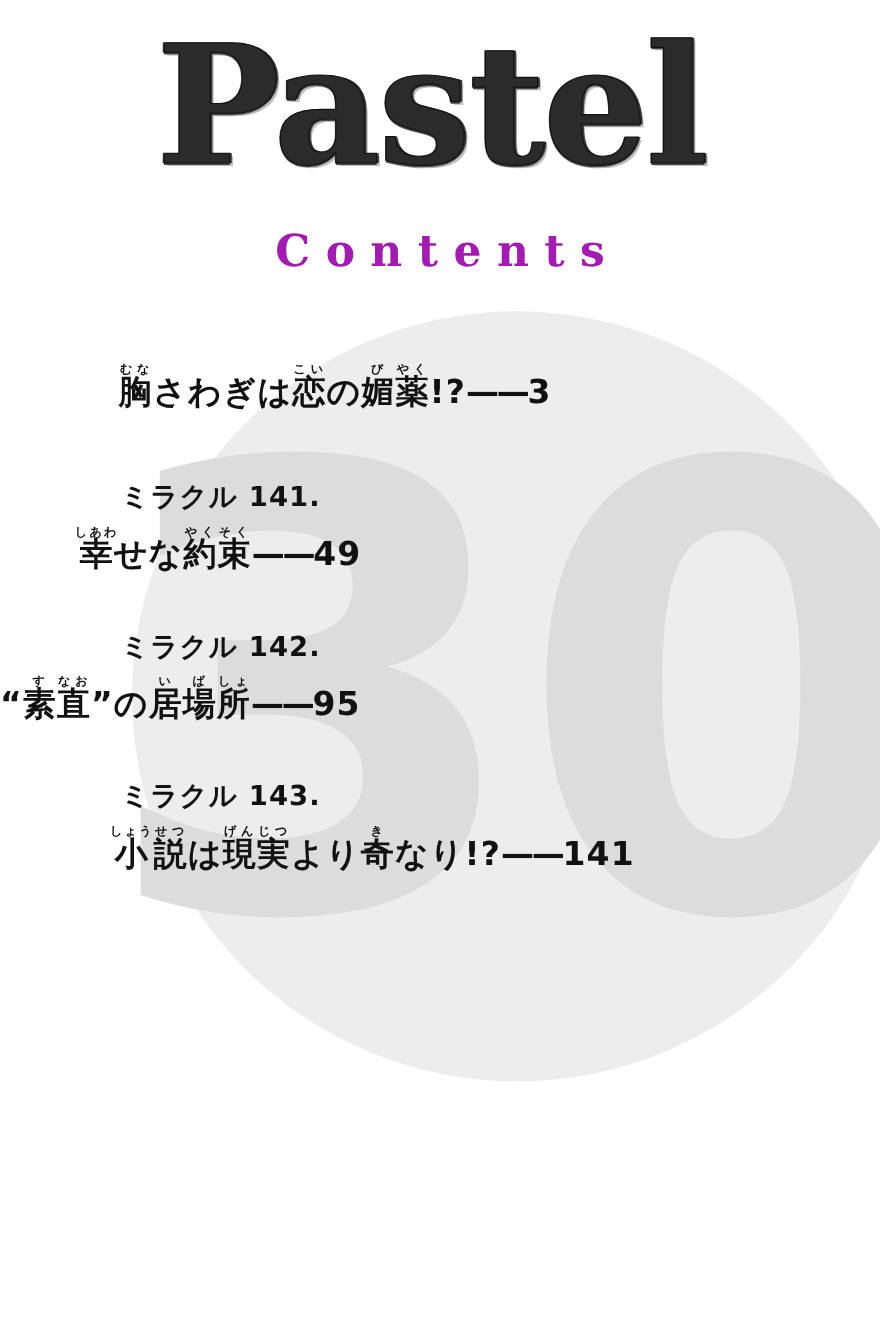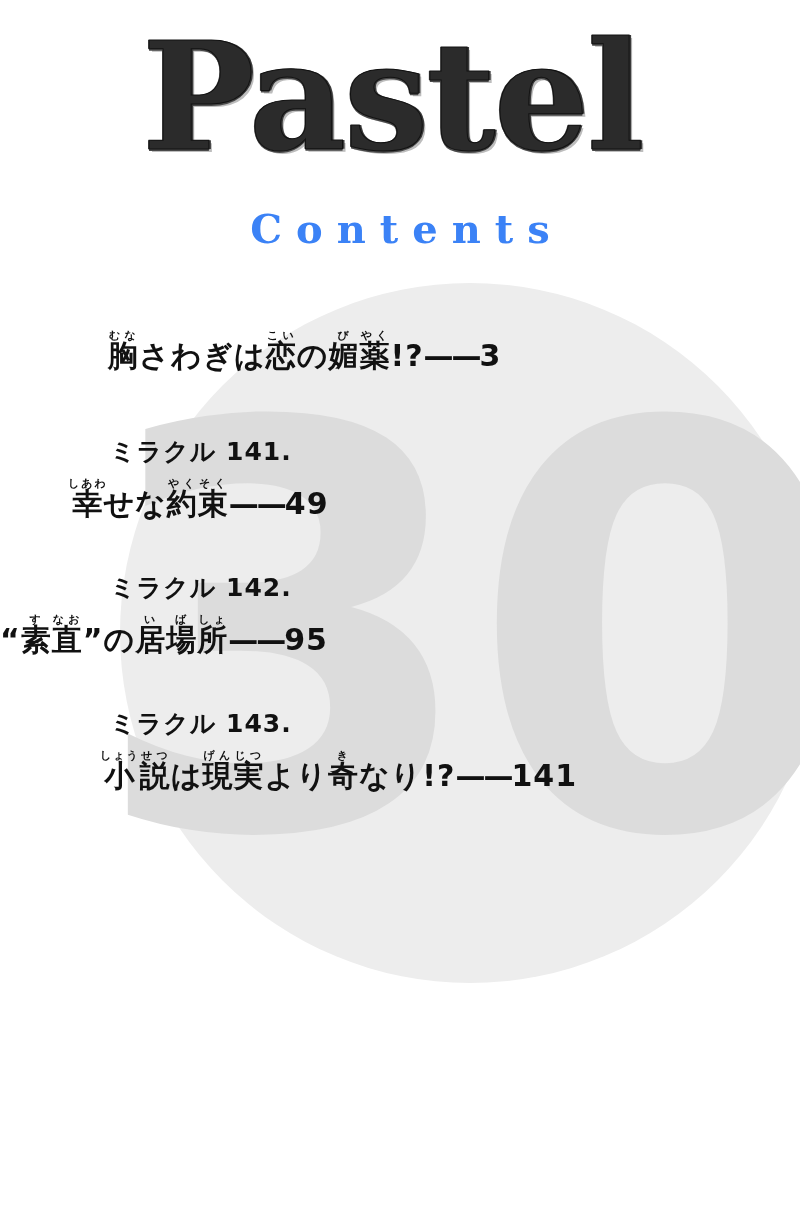--- a/index.html
+++ b/index.html
@@ -81,21 +81,21 @@
   .contents-label {
     position: absolute;
     left: 0;
     top: 205px;
     width: 800px;
     text-align: center;
     font-family: "DejaVu Serif", serif;
     font-weight: bold;
     font-size: 40px;
     letter-spacing: 14px;
-    color: #3b82f6;
+    color: #a21caf;
     text-indent: 14px;
   }
 
   
   .toc {
     position: absolute;
     left: 0;
     top: 330px;
     width: 800px;
   }

